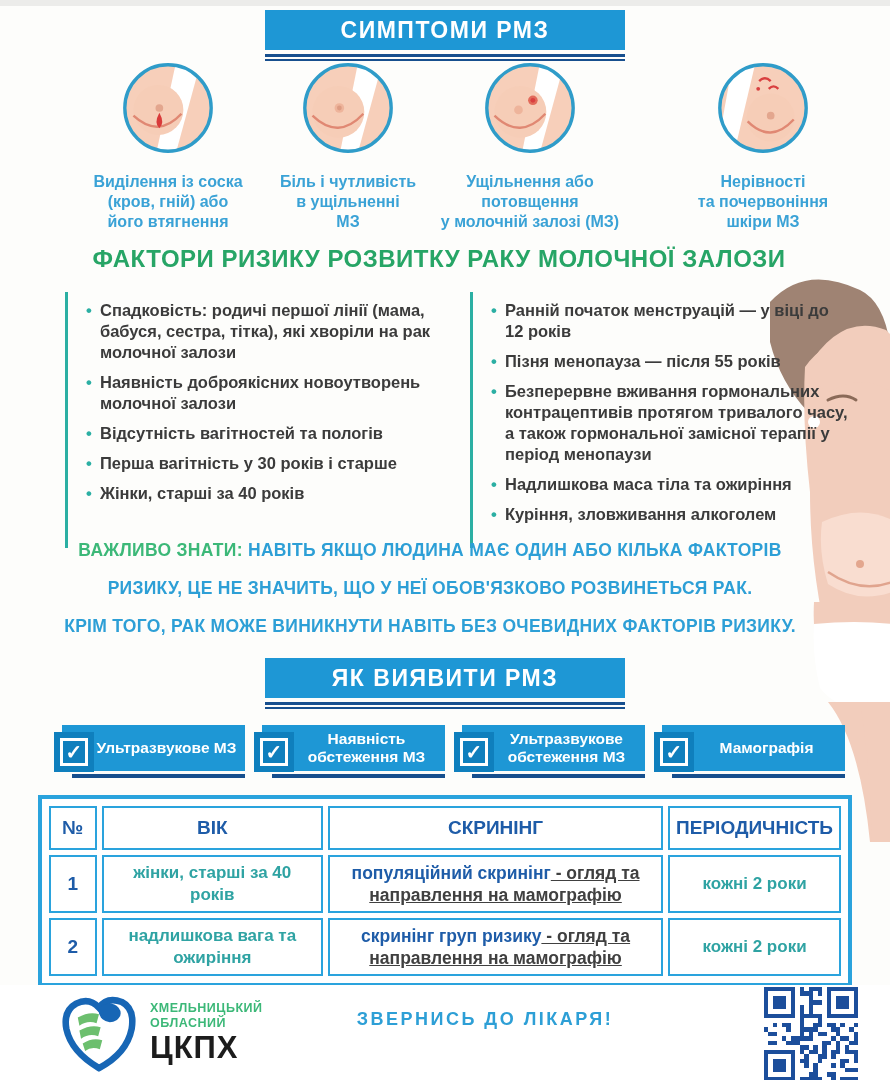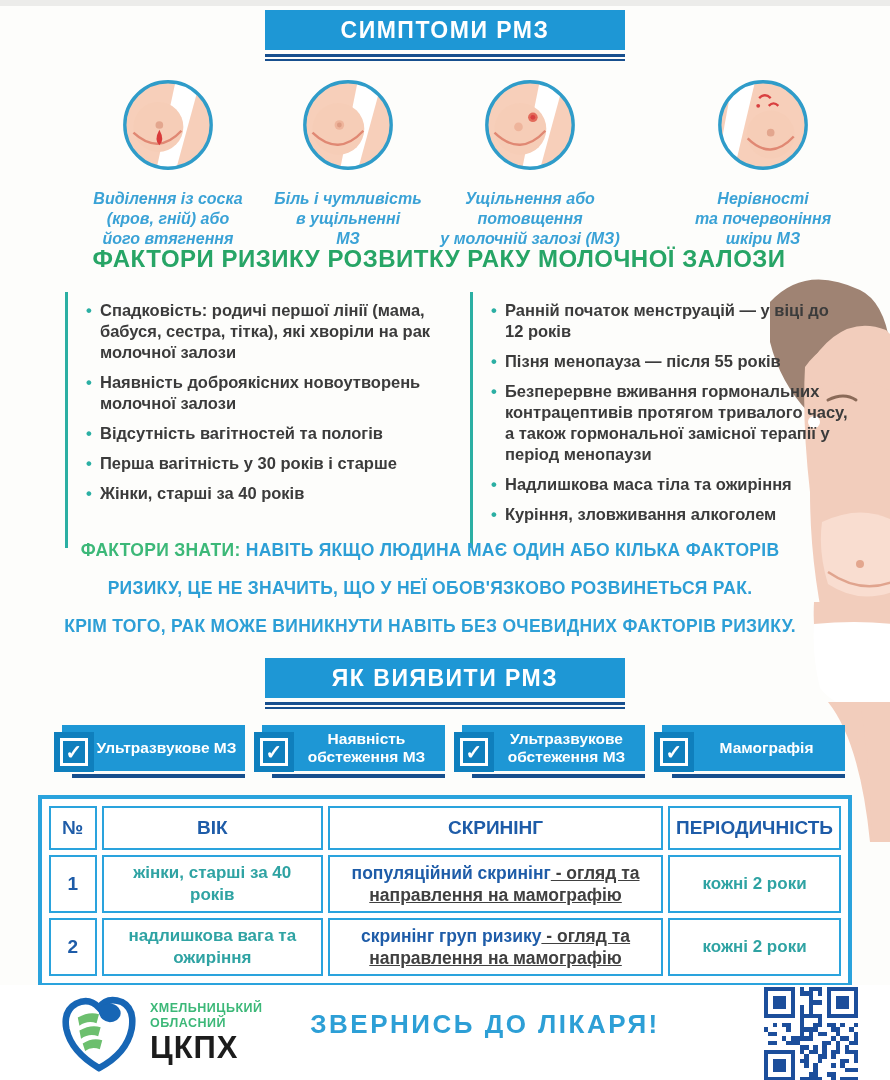--- a/index.html
+++ b/index.html
@@ -11,21 +11,21 @@
   
   .woman { position:absolute; top:272px; right:0; width:180px; height:570px; z-index:0; }
 
   
   .bar-wrap { position:absolute; left:265px; width:360px; z-index:2; text-align:center; }
   .bar { background:#1e97d5; color:#fff; font-weight:bold; font-size:23px; letter-spacing:1.5px;
          height:40px; line-height:40px; }
   .bar-underline { margin-top:4px; border-top:3px solid #174f8e; border-bottom:2px solid #174f8e; height:7px; }
 
   
-  .symptoms { position:absolute; top:77px; left:0; width:890px; height:170px; z-index:1;font-style:italic; }
+  .symptoms { position:absolute; top:60px; left:0; width:890px; height:170px; z-index:1; }
   .symptom { position:absolute; width:230px; text-align:center; }
   .symptom .circle { width:96px; height:96px; margin:0 auto; }
   .symptom .caption { margin-top:12px; color:#3aa2d6; font-weight:bold; font-size:16px; line-height:20px; }
 
   
   .risk-title { position:absolute; top:245px; left:0; width:878px; text-align:center;
                 color:#27a566; font-weight:bold; font-size:24px; letter-spacing:0.5px; z-index:1; }
   .risk-cols { position:absolute; top:292px; left:65px; width:790px; z-index:1; display:flex; }
   .risk-col { border-left:3px solid #2bafa3; padding:8px 0 14px 18px; }
   .risk-col.left  { width:395px; margin-right:10px; }
@@ -71,21 +71,21 @@
 
   
   .footer { position:absolute; top:985px; left:0; width:890px; height:95px; background:#fff; z-index:2; }
   .logo-group { position:absolute; left:58px; top:8px; display:flex; align-items:center; }
   .logo-mark { width:82px; height:80px; }
   .logo-text { margin-left:10px; }
   .org-line { color:#3cb878; font-weight:bold; font-size:12.5px; letter-spacing:0.5px; line-height:15px; }
   .org-abbr { color:#1c1c1c; font-weight:bold; font-size:31px; line-height:34px; letter-spacing:1px; }
   .slogan { position:absolute; left:255px; top:12px; width:460px; text-align:center; }
   .slogan-1 { color:#3cb878; font-weight:bold; font-size:26px; letter-spacing:2.5px; }
-  .slogan-2 { color:#2d9fd6; font-weight:bold; font-size:26px; letter-spacing:2.5px; margin-top:12px; }
+  .slogan-2 { color:#2d9fd6; font-weight:bold; font-size:18px; letter-spacing:2.5px; margin-top:12px; }
   .qr { position:absolute; right:32px; top:2px; width:94px; height:94px;
         display:grid; grid-template-columns:repeat(21,1fr); grid-template-rows:repeat(21,1fr); }
   .qr div.on { background:#1c4e9b; }
 </style>
 </head>
 <body>
 
 <div class="page">
   <div class="top-strip"></div>
 
@@ -209,21 +209,21 @@
         <li>Пізня менопауза — після 55 років</li>
         <li>Безперервне вживання гормональних контрацептивів протягом тривалого часу, а також гормональної замісної терапії у період менопаузи</li>
         <li>Надлишкова маса тіла та ожиріння</li>
         <li>Куріння, зловживання алкоголем</li>
       </ul>
     </div>
   </div>
 
   <div class="important">
     <div class="line">
-      <span class="green">ФАКТОРИ ЗНАТИ:</span>
+      <span class="green">ВАЖЛИВО ЗНАТИ:</span>
       <span>НАВІТЬ ЯКЩО ЛЮДИНА МАЄ ОДИН АБО КІЛЬКА ФАКТОРІВ</span>
     </div>
     <div class="line">РИЗИКУ, ЦЕ НЕ ЗНАЧИТЬ, ЩО У НЕЇ ОБОВ'ЯЗКОВО РОЗВИНЕТЬСЯ РАК.</div>
     <div class="line">КРІМ ТОГО, РАК МОЖЕ ВИНИКНУТИ НАВІТЬ БЕЗ ОЧЕВИДНИХ ФАКТОРІВ РИЗИКУ.</div>
   </div>
 
   <div class="bar-wrap" style="top:658px;">
     <div class="bar">ЯК ВИЯВИТИ РМЗ</div>
     <div class="bar-underline"></div>
   </div>

